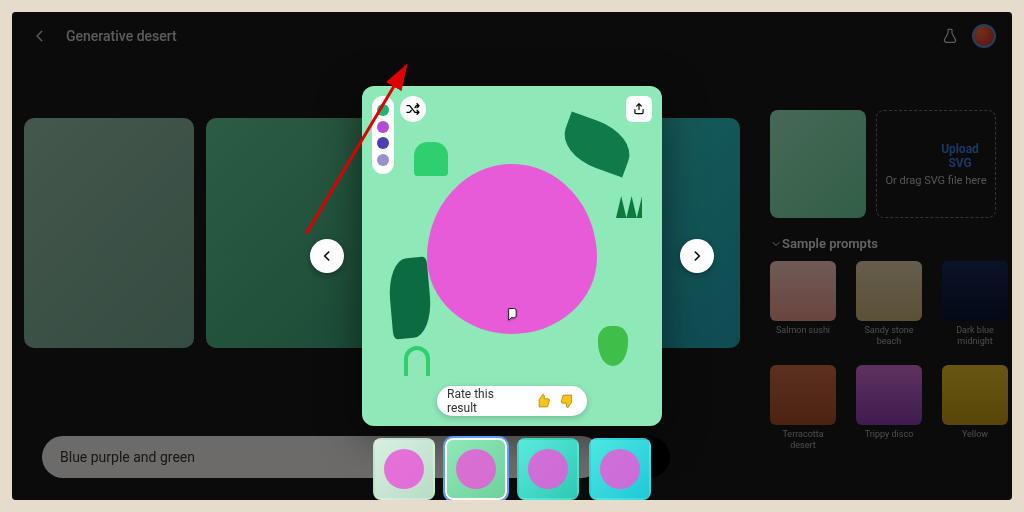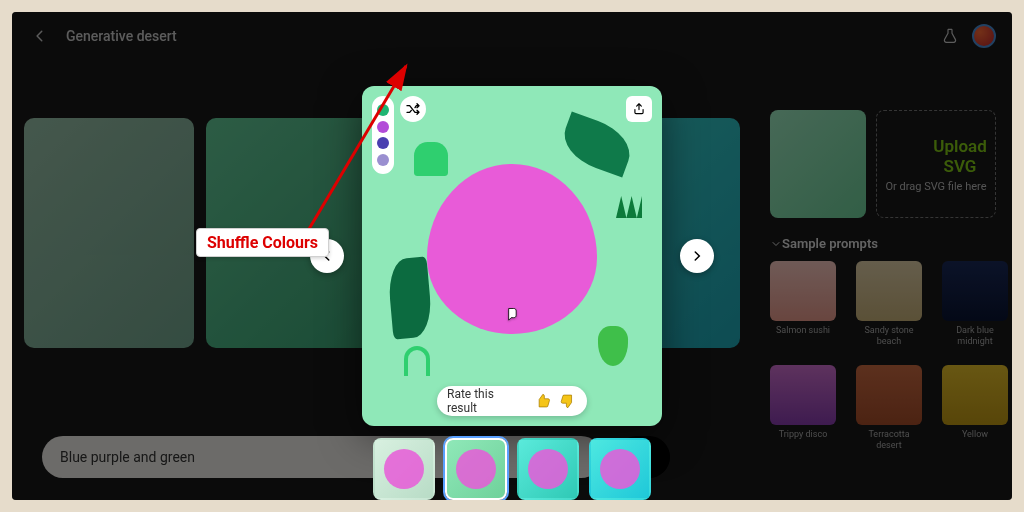--- a/index.html
+++ b/index.html
@@ -22,21 +22,21 @@
   .bg1 { background: linear-gradient(135deg, #a8d5ba 0%, #7fb89e 100%); }
   .bg2 { background: linear-gradient(135deg, #6de0a8 0%, #3fb882 100%); }
   .bg3 { background: linear-gradient(135deg, #5aeadb 0%, #2fc9b5 100%); }
   .bg4 { background: linear-gradient(135deg, #3ee6e0 0%, #1fb8c9 100%); }
   .prompt-box { position: absolute; bottom: 22px; left: 30px; width: 560px; height: 42px; background: #f0eee9; border-radius: 22px; display: flex; align-items: center; padding: 4px 18px; color: #333; font-size: 14px; }
   .gen-btn { position: absolute; bottom: 22px; left: 604px; width: 54px; height: 42px; background: #000; border-radius: 22px; color:#fff; display:flex; align-items:center; justify-content:center; font-size:12px; }
   .right { width: 250px; padding: 50px 16px 0 8px; }
   .upload-row { display: flex; gap: 10px; height: 108px; }
   .upload-preview { width: 96px; height: 108px; border-radius: 8px; background: linear-gradient(135deg,#9de8c0,#6fd19b); }
   .upload-box { flex: 1; border: 1px dashed #777; border-radius: 8px; display: flex; flex-direction: column; align-items: center; justify-content: center; text-align: center; color: #bbb; font-size: 11px; padding: 6px; }
-  .upload-box .ub-title { font-weight: 600; font-size: 17px; margin-bottom: 4px; color:#84cc16;padding-left:48px;}
+  .upload-box .ub-title { font-weight: 600; font-size: 12px; margin-bottom: 4px; color:#3b82f6;padding-left:48px;}
   .sample-header { display:flex; align-items:center; color:#ddd; font-size:13px; font-weight:600; margin:18px 0 10px; }
   .sample-header svg { width:12px; height:12px; }
   .samples { display: grid; grid-template-columns: repeat(3, 1fr); gap: 20px; }
   .sample { display:flex; flex-direction:column; align-items:center; }
   .sample-thumb { width: 66px; height: 60px; border-radius: 6px; margin-bottom: 4px; }
   .sample-label { color:#aaa; font-size:9px; text-align:center; line-height:1.2; height:20px; }
   .s1 { background: linear-gradient(180deg,#f7c8c0,#e89a8c); }
   .s2 { background: linear-gradient(180deg,#e0cfa8,#c9b27a); }
   .s3 { background: linear-gradient(180deg,#1a2a5a,#0a1533); }
   .s4 { background: linear-gradient(180deg,#d070d0,#8a3db0); }
@@ -136,26 +136,26 @@
             </div>
           <div class="sample">
               <div class="sample-thumb s2"></div>
               <div class="sample-label">Sandy stone beach</div>
             </div>
           <div class="sample">
               <div class="sample-thumb s3"></div>
               <div class="sample-label">Dark blue midnight</div>
             </div>
           <div class="sample">
+              <div class="sample-thumb s5"></div>
+              <div class="sample-label">Terracotta desert</div>
+            </div>
+          <div class="sample">
               <div class="sample-thumb s4"></div>
               <div class="sample-label">Trippy disco</div>
-            </div>
-          <div class="sample">
-              <div class="sample-thumb s5"></div>
-              <div class="sample-label">Terracotta desert</div>
             </div>
           <div class="sample">
               <div class="sample-thumb s6"></div>
               <div class="sample-label">Yellow</div>
             </div>
         </div>
       </div>
     </div>
   </div>
   <div class="dimmer"></div>
@@ -229,14 +229,13 @@
   </div>
 
   <svg class="arrow-svg" width="150" height="200">
     <defs>
       <marker id="ah" markerWidth="10" markerHeight="10" refX="8" refY="3" orient="auto">
         <path d="M0,0 L9,3 L0,6 z" fill="#d00"></path>
       </marker>
     </defs>
     <line x1="24" y1="186" x2="124" y2="18" stroke="#d00" stroke-width="3" marker-end="url(#ah)"></line>
   </svg>
-  <div class="callout">Shuffle Colours</div>
 </div>
 
 </body></html>

